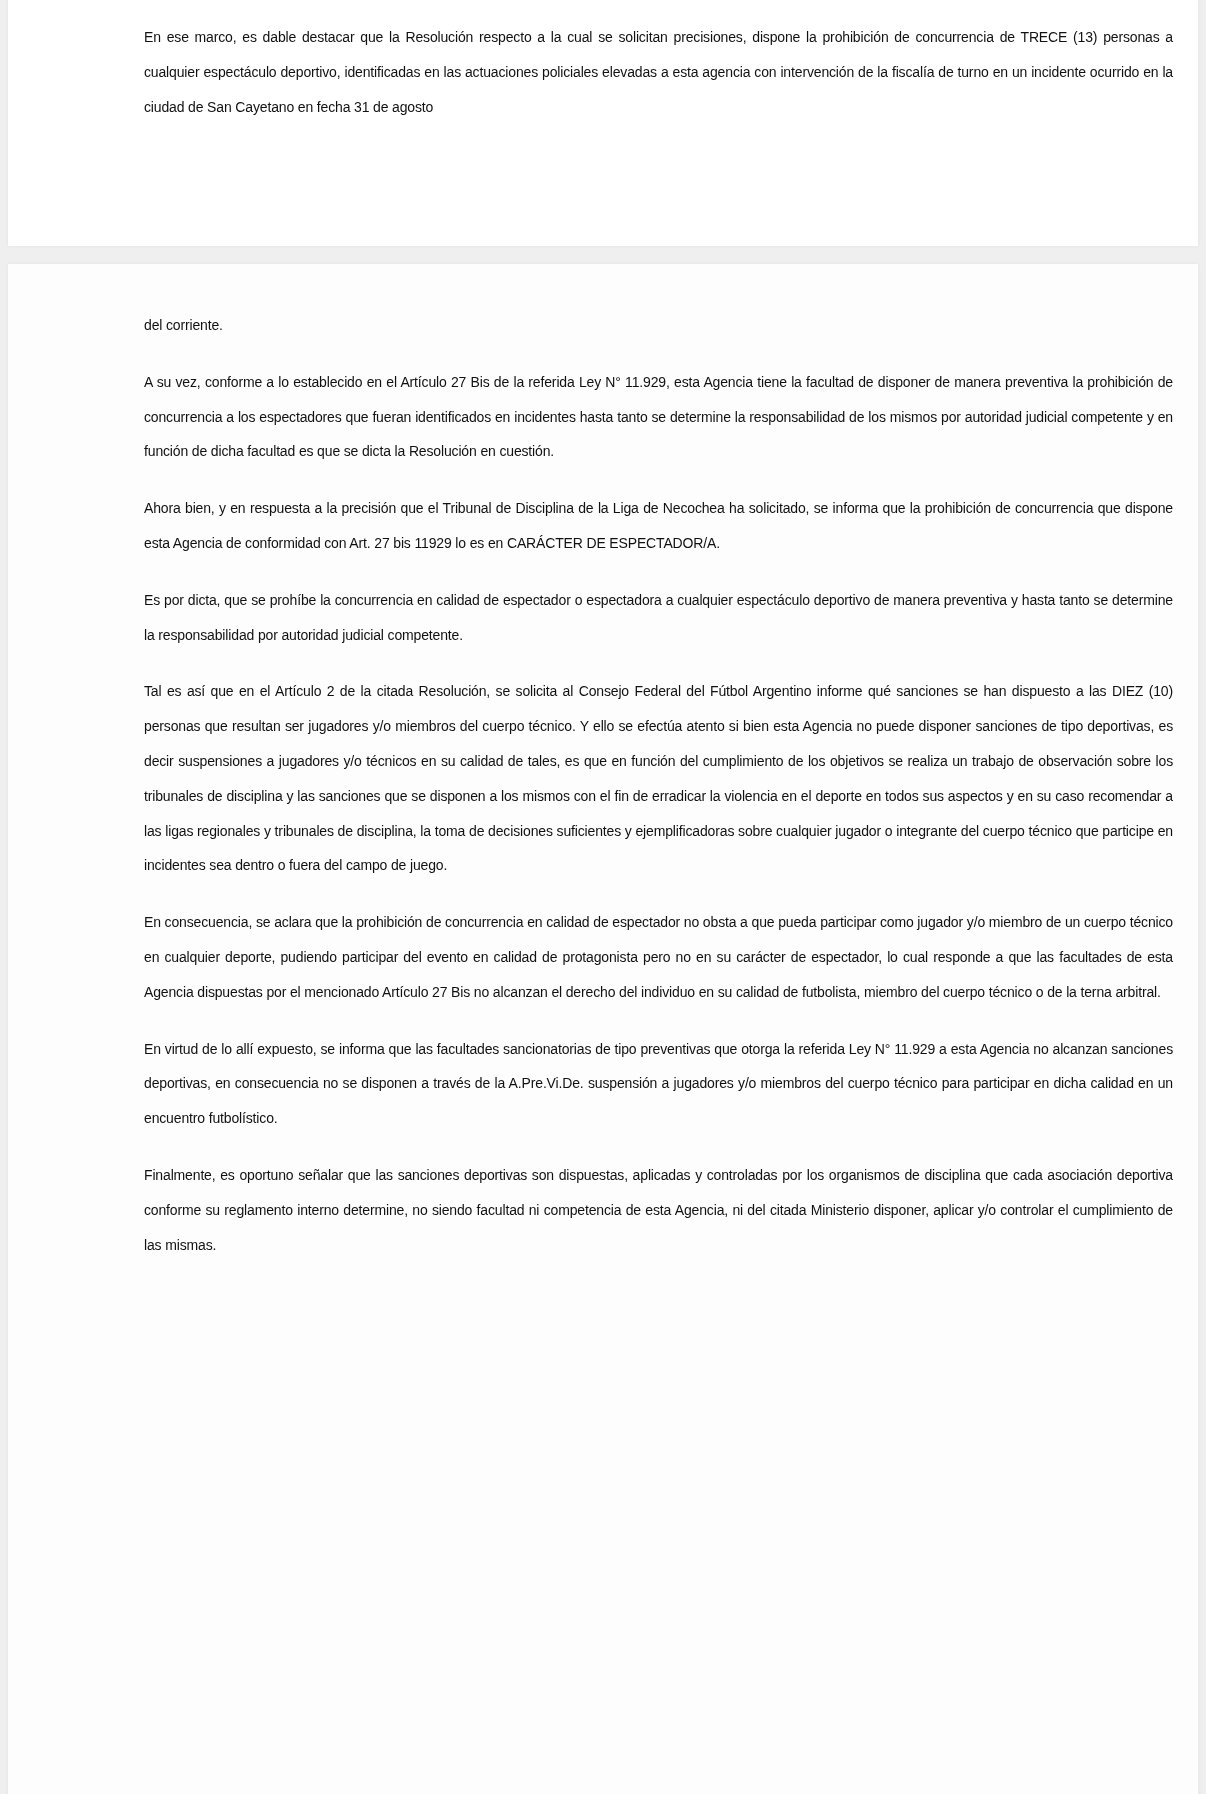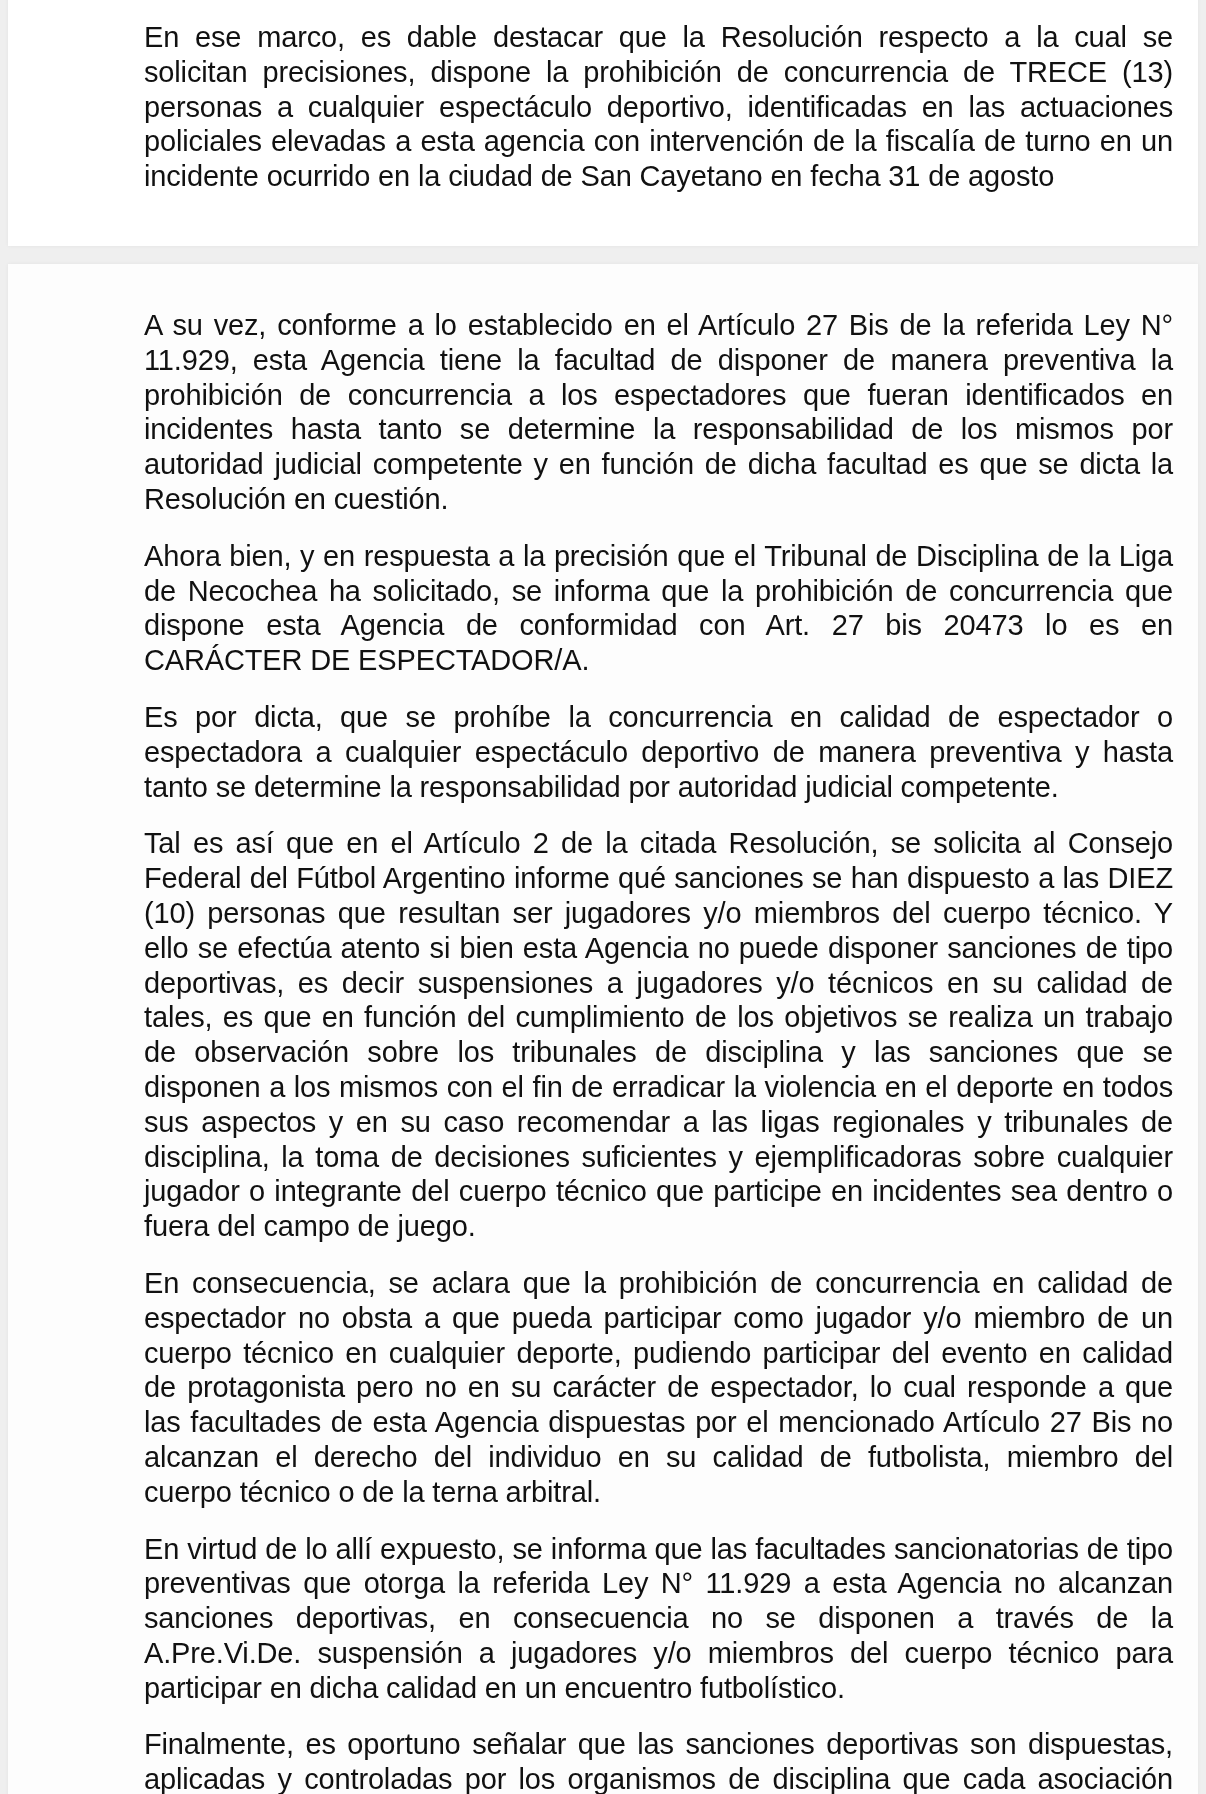--- a/index.html
+++ b/index.html
@@ -28,21 +28,21 @@
       background: #ffffff;
       box-shadow: 0 0 4px rgba(0,0,0,0.05);
     }
     .page-1 { top: -10px; height: 256px; }
     .page-2 { top: 264px; height: 1560px; background: #fdfdfd; }
     .text-block {
       position: absolute;
       left: 136px;
       width: 1029px;
       color: #111111;
-      font-size: 29px;
+      font-size: 14px;
       line-height: 34.8px;
       text-align: justify;
       letter-spacing: -0.15px;
     }
     .page-1 .text-block { top: 30px; }
     .page-2 .text-block { top: 44px; }
     .para {
       margin: 0 0 22px 0;
       text-align: justify;
     }
@@ -54,22 +54,23 @@
 <div class="viewer">
 
   <div class="page page-1">
     <div class="text-block">
       <p class="para">En ese marco, es dable destacar que la Resolución respecto a la cual se solicitan precisiones, dispone la prohibición de concurrencia de TRECE (13) personas a cualquier espectáculo deportivo, identificadas en las actuaciones policiales elevadas a esta agencia con intervención de la fiscalía de turno en un incidente ocurrido en la ciudad de San Cayetano en fecha 31 de agosto</p>
     </div>
   </div>
 
   <div class="page page-2">
     <div class="text-block">
+      <p class="para">del corriente.</p>
       <p class="para">A su vez, conforme a lo establecido en el Artículo 27 Bis de la referida Ley N° 11.929, esta Agencia tiene la facultad de disponer de manera preventiva la prohibición de concurrencia a los espectadores que fueran identificados en incidentes hasta tanto se determine la responsabilidad de los mismos por autoridad judicial competente y en función de dicha facultad es que se dicta la Resolución en cuestión.</p>
-      <p class="para">Ahora bien, y en respuesta a la precisión que el Tribunal de Disciplina de la Liga de Necochea ha solicitado, se informa que la prohibición de concurrencia que dispone esta Agencia de conformidad con Art. 27 bis 20473 lo es en CARÁCTER DE ESPECTADOR/A.</p>
+      <p class="para">Ahora bien, y en respuesta a la precisión que el Tribunal de Disciplina de la Liga de Necochea ha solicitado, se informa que la prohibición de concurrencia que dispone esta Agencia de conformidad con Art. 27 bis 11929 lo es en CARÁCTER DE ESPECTADOR/A.</p>
       <p class="para">Es por dicta, que se prohíbe la concurrencia en calidad de espectador o espectadora a cualquier espectáculo deportivo de manera preventiva y hasta tanto se determine la responsabilidad por autoridad judicial competente.</p>
       <p class="para">Tal es así que en el Artículo 2 de la citada Resolución, se solicita al Consejo Federal del Fútbol Argentino informe qué sanciones se han dispuesto a las DIEZ (10) personas que resultan ser jugadores y/o miembros del cuerpo técnico. Y ello se efectúa atento si bien esta Agencia no puede disponer sanciones de tipo deportivas, es decir suspensiones a jugadores y/o técnicos en su calidad de tales, es que en función del cumplimiento de los objetivos se realiza un trabajo de observación sobre los tribunales de disciplina y las sanciones que se disponen a los mismos con el fin de erradicar la violencia en el deporte en todos sus aspectos y en su caso recomendar a las ligas regionales y tribunales de disciplina, la toma de decisiones suficientes y ejemplificadoras sobre cualquier jugador o integrante del cuerpo técnico que participe en incidentes sea dentro o fuera del campo de juego.</p>
       <p class="para">En consecuencia, se aclara que la prohibición de concurrencia en calidad de espectador no obsta a que pueda participar como jugador y/o miembro de un cuerpo técnico en cualquier deporte, pudiendo participar del evento en calidad de protagonista pero no en su carácter de espectador, lo cual responde a que las facultades de esta Agencia dispuestas por el mencionado Artículo 27 Bis no alcanzan el derecho del individuo en su calidad de futbolista, miembro del cuerpo técnico o de la terna arbitral.</p>
       <p class="para">En virtud de lo allí expuesto, se informa que las facultades sancionatorias de tipo preventivas que otorga la referida Ley N° 11.929 a esta Agencia no alcanzan sanciones deportivas, en consecuencia no se disponen a través de la A.Pre.Vi.De. suspensión a jugadores y/o miembros del cuerpo técnico para participar en dicha calidad en un encuentro futbolístico.</p>
       <p class="para">Finalmente, es oportuno señalar que las sanciones deportivas son dispuestas, aplicadas y controladas por los organismos de disciplina que cada asociación deportiva conforme su reglamento interno determine, no siendo facultad ni competencia de esta Agencia, ni del citada Ministerio disponer, aplicar y/o controlar el cumplimiento de las mismas.</p>
     </div>
   </div>
 
 </div>
 

